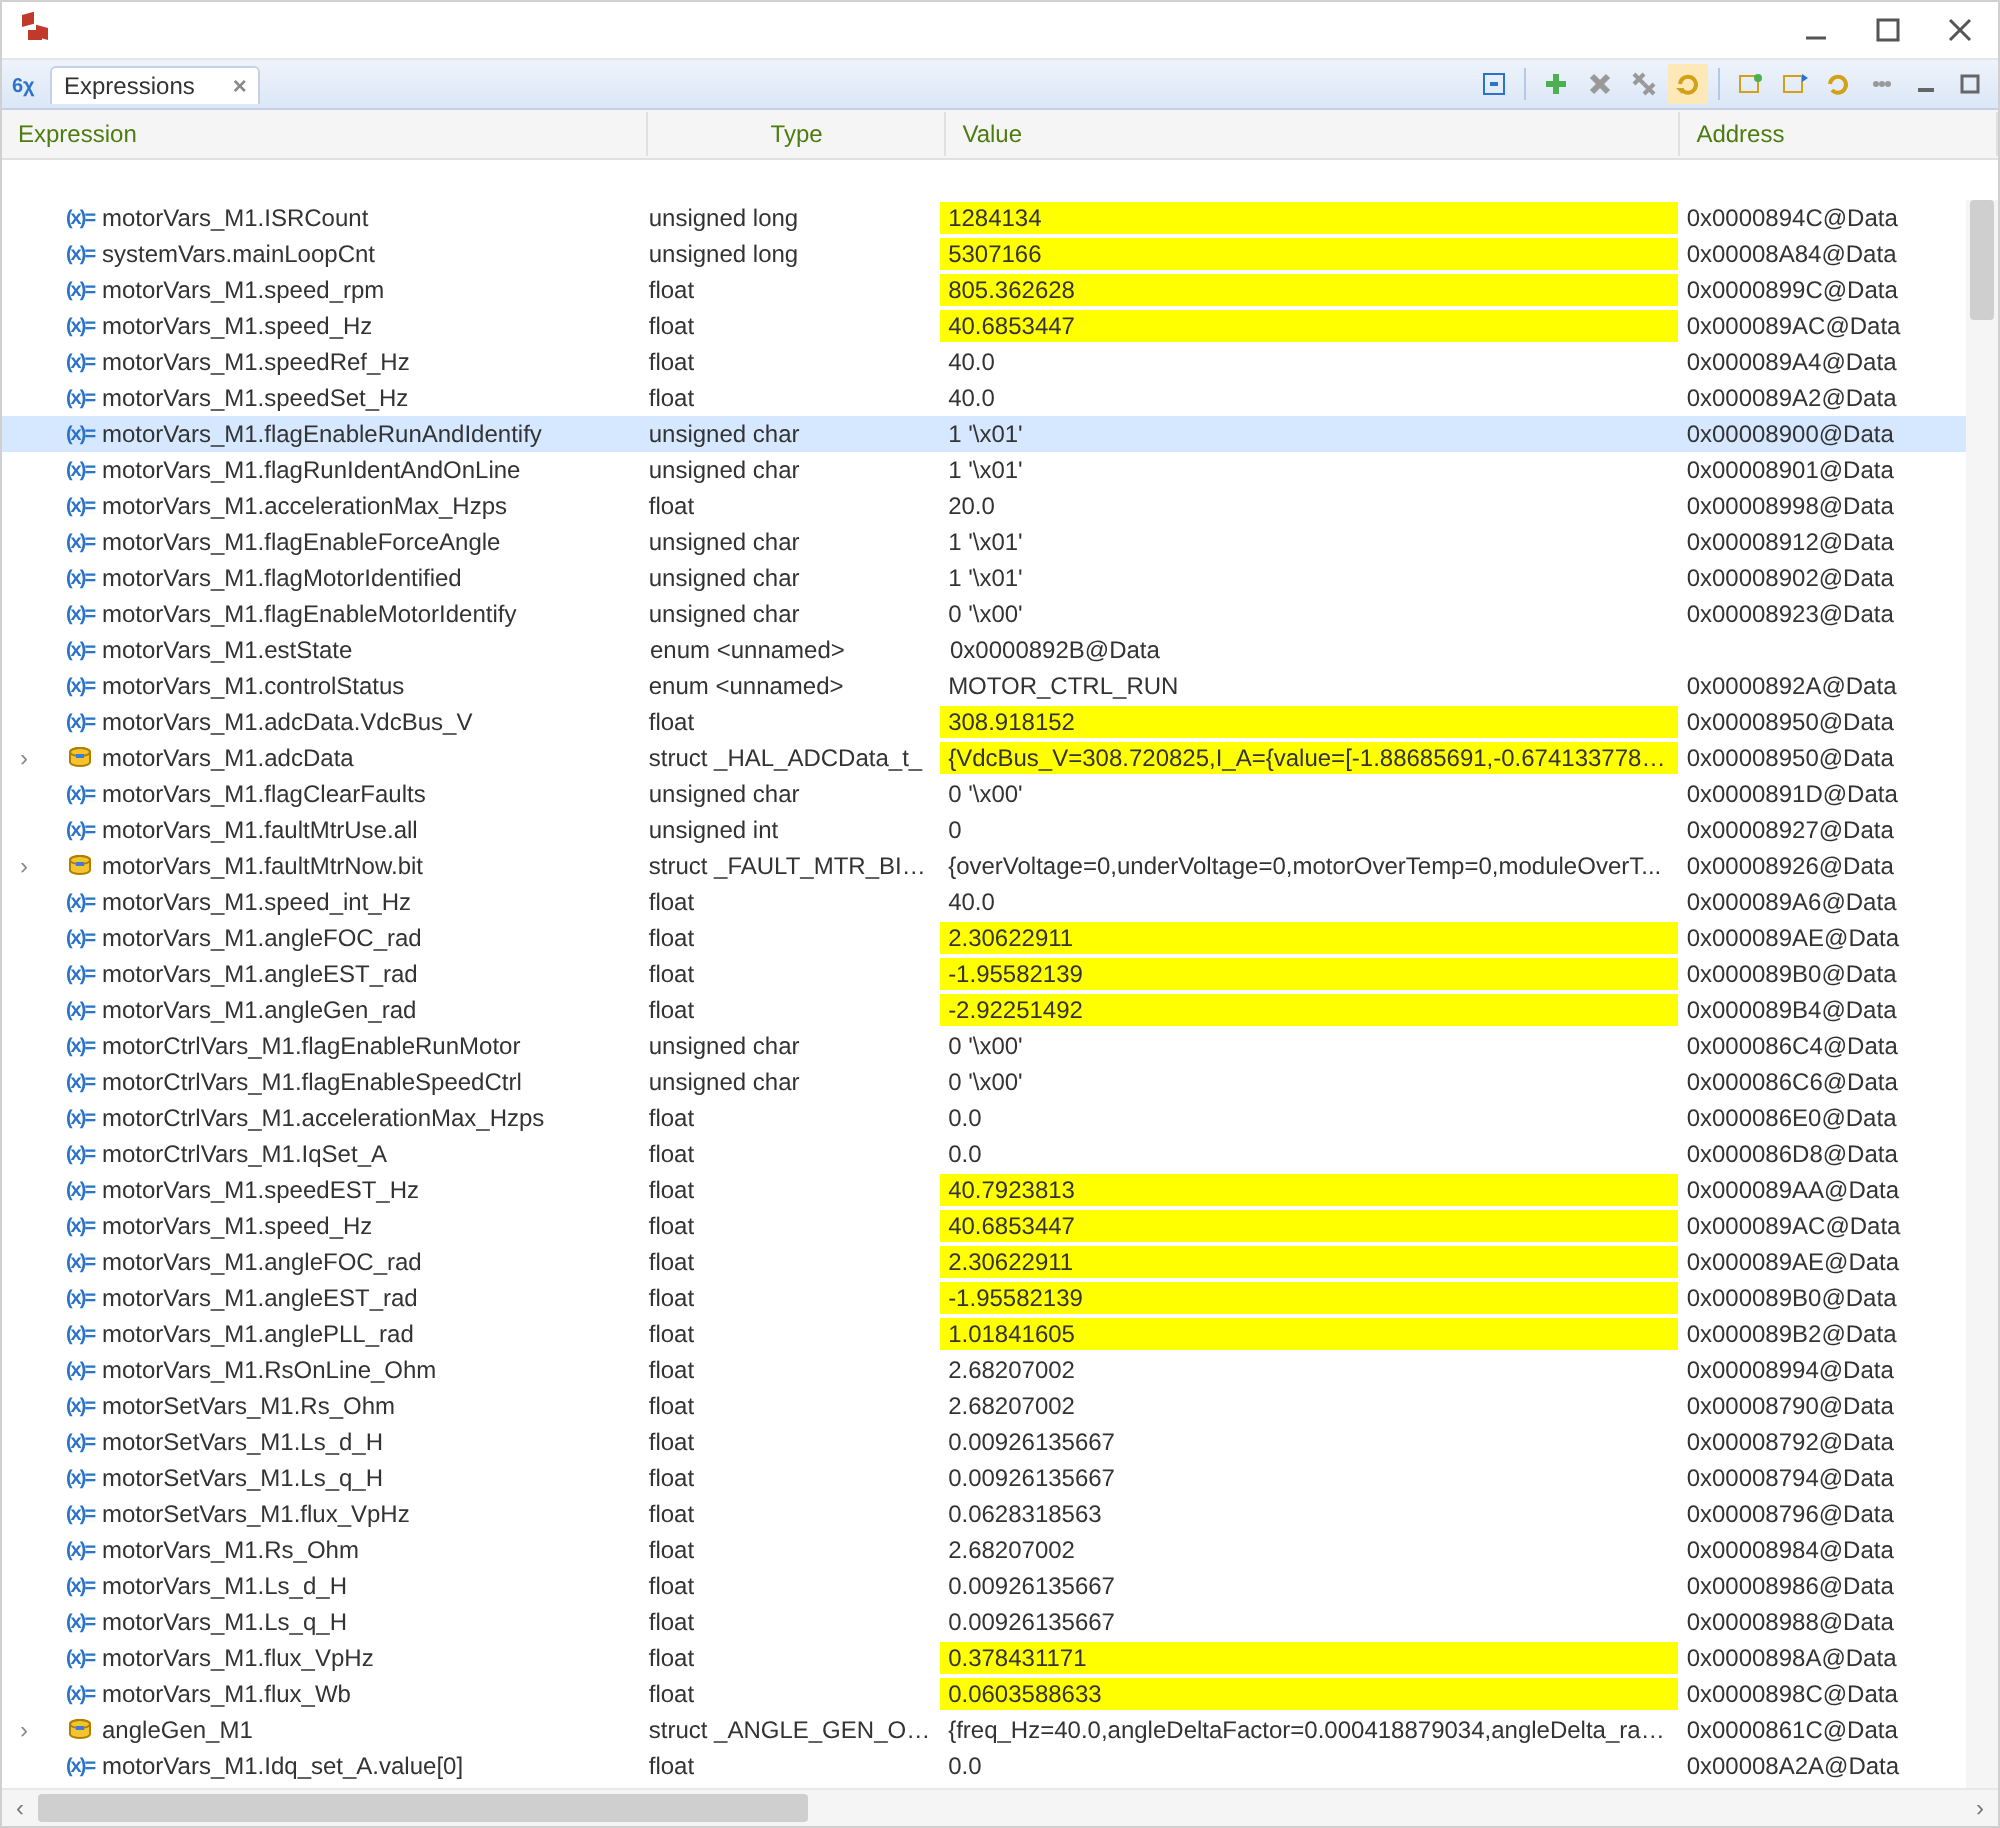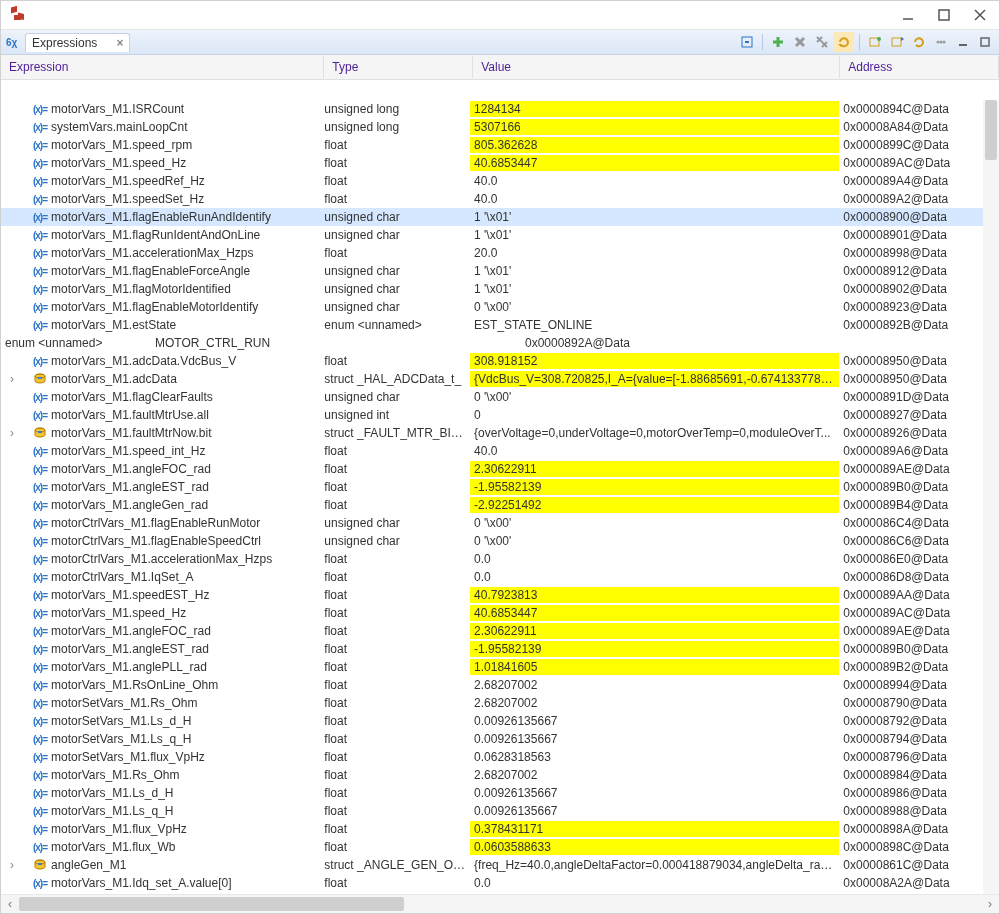--- a/index.html
+++ b/index.html
@@ -9,21 +9,21 @@
   .titlebar .spacer{flex:1;}
   .titlecontrols{display:flex;gap:22px;align-items:center;margin-right:8px;}
   .titlecontrols span{width:14px;height:14px;display:flex;align-items:center;justify-content:center;color:#555;}
   .viewbar{height:24px;background:linear-gradient(#eef3fb,#dbe7f6);border-bottom:1px solid #c5d2e6;display:flex;align-items:center;padding:0 4px;}
   .tab{display:flex;align-items:center;gap:19px;padding:2px 6px;background:#fff;border:1px solid #c5d2e6;border-bottom:none;border-radius:3px 3px 0 0;}
   .tab .close{color:#888;font-weight:bold;cursor:pointer;}
   .toolbar-icons{margin-left:auto;display:flex;gap:2px;align-items:center;}
   .toolbar-icons .ti{width:18px;height:18px;display:flex;align-items:center;justify-content:center;border:1px solid transparent;cursor:pointer;}
   .toolbar-icons .sep{width:1px;height:16px;background:#b5c9e6;margin:0 3px;}
   .headerrow{height:24px;background:#f5f5f5;border-bottom:1px solid #e0e0e0;display:flex;align-items:center;}
-  .headerrow .hcell{padding:4px 8px;border-right:1px solid #e0e0e0;box-sizing:border-box;font-weight:400;color:#4c1d95;}
+  .headerrow .hcell{padding:4px 8px;border-right:1px solid #e0e0e0;box-sizing:border-box;font-weight:400;color:#4d7c0f;}
   .body{flex:1;overflow:auto;position:relative;margin-top:20px;}
   .rows{min-width:984px;}
   .row{display:flex;align-items:center;height:18px;padding:0 0;border-bottom:0;}
   .row.selected{background:#d6e8ff;}
   .cell{box-sizing:border-box;padding:1px 4px;overflow:hidden;white-space:nowrap;text-overflow:ellipsis;}
   .c-exp{width:320px;display:flex;align-items:center;}
   .c-type{width:150px;}
   .c-val{width:370px;}
   .c-addr{width:160px;}
   .hi .c-val{background:#ffff00;}
@@ -36,21 +36,21 @@
   .varicon.s svg{width:14px;height:14px;}
   .addnew{color:#a8a8a8;font-style:italic;}
   .hscroll{height:18px;background:#f5f5f5;border-top:1px solid #e8e8e8;display:flex;align-items:center;}
   .hscroll .track{flex:1;height:18px;position:relative;}
   .hscroll .thumb{position:absolute;left:0;top:2px;width:40%;height:14px;background:#cfcfcf;border-radius:2px;}
   .hscroll .arrow{width:18px;height:18px;display:flex;align-items:center;justify-content:center;color:#777;}
   .vtrack{position:absolute;right:0;top:0;width:16px;height:100%;background:#f5f5f5;}
   .vthumb{position:absolute;right:2px;top:0;width:12px;height:60px;background:#cfcfcf;border-radius:2px;}
   
   .hc-exp{width:326px;}
-  .hc-type{width:150px;}
+  .hc-type{width:150px;text-align:center;}
   .hc-val{width:370px;}
   .hc-addr{width:160px;}
   
   svg{display:block;}
 </style>
 </head>
 <body>
 
 <div class="window">
 
@@ -309,24 +309,29 @@
           <div class="cell c-addr">0x00008923@Data</div>
         </div>
         <div class="row">
           <div class="cell c-exp">
             <span class="twisty"></span>
             <span class="indent"></span>
             <span class="varicon x"></span>
             <span>motorVars_M1.estState</span>
           </div>
           <div class="cell c-type">enum &lt;unnamed&gt;</div>
-          <div class="cell c-val">EST_STATE_ONLINE</div>
           <div class="cell c-addr">0x0000892B@Data</div>
         </div>
         <div class="row">
+          <div class="cell c-exp">
+            <span class="twisty"></span>
+            <span class="indent"></span>
+            <span class="varicon x"></span>
+            <span>motorVars_M1.controlStatus</span>
+          </div>
           <div class="cell c-type">enum &lt;unnamed&gt;</div>
           <div class="cell c-val">MOTOR_CTRL_RUN</div>
           <div class="cell c-addr">0x0000892A@Data</div>
         </div>
         <div class="row hi">
           <div class="cell c-exp">
             <span class="twisty"></span>
             <span class="indent"></span>
             <span class="varicon x"></span>
             <span>motorVars_M1.adcData.VdcBus_V</span>

